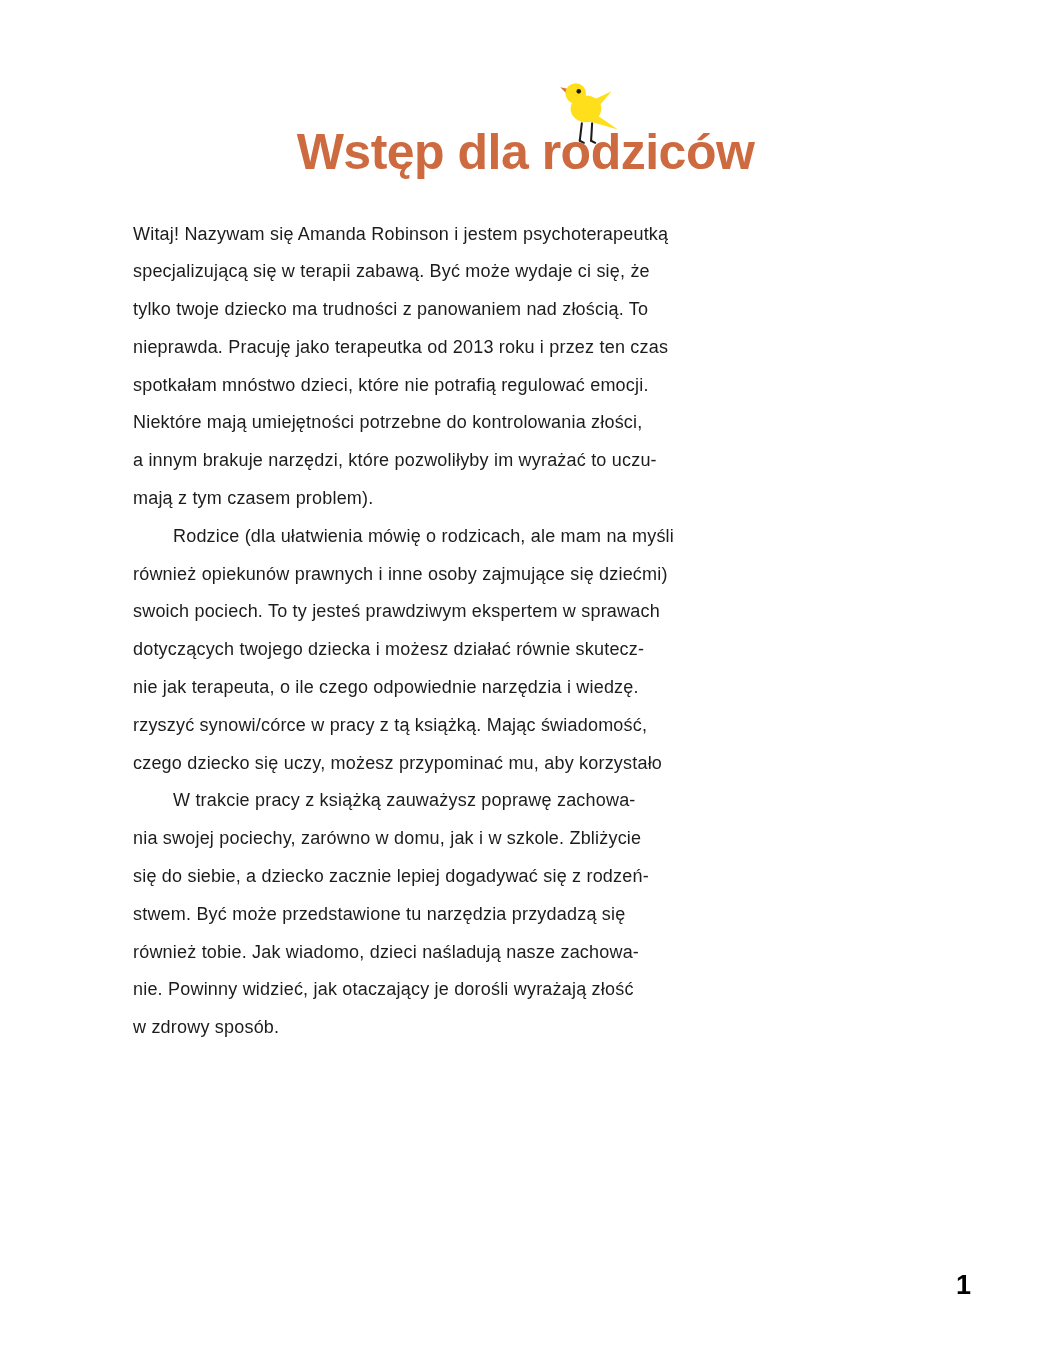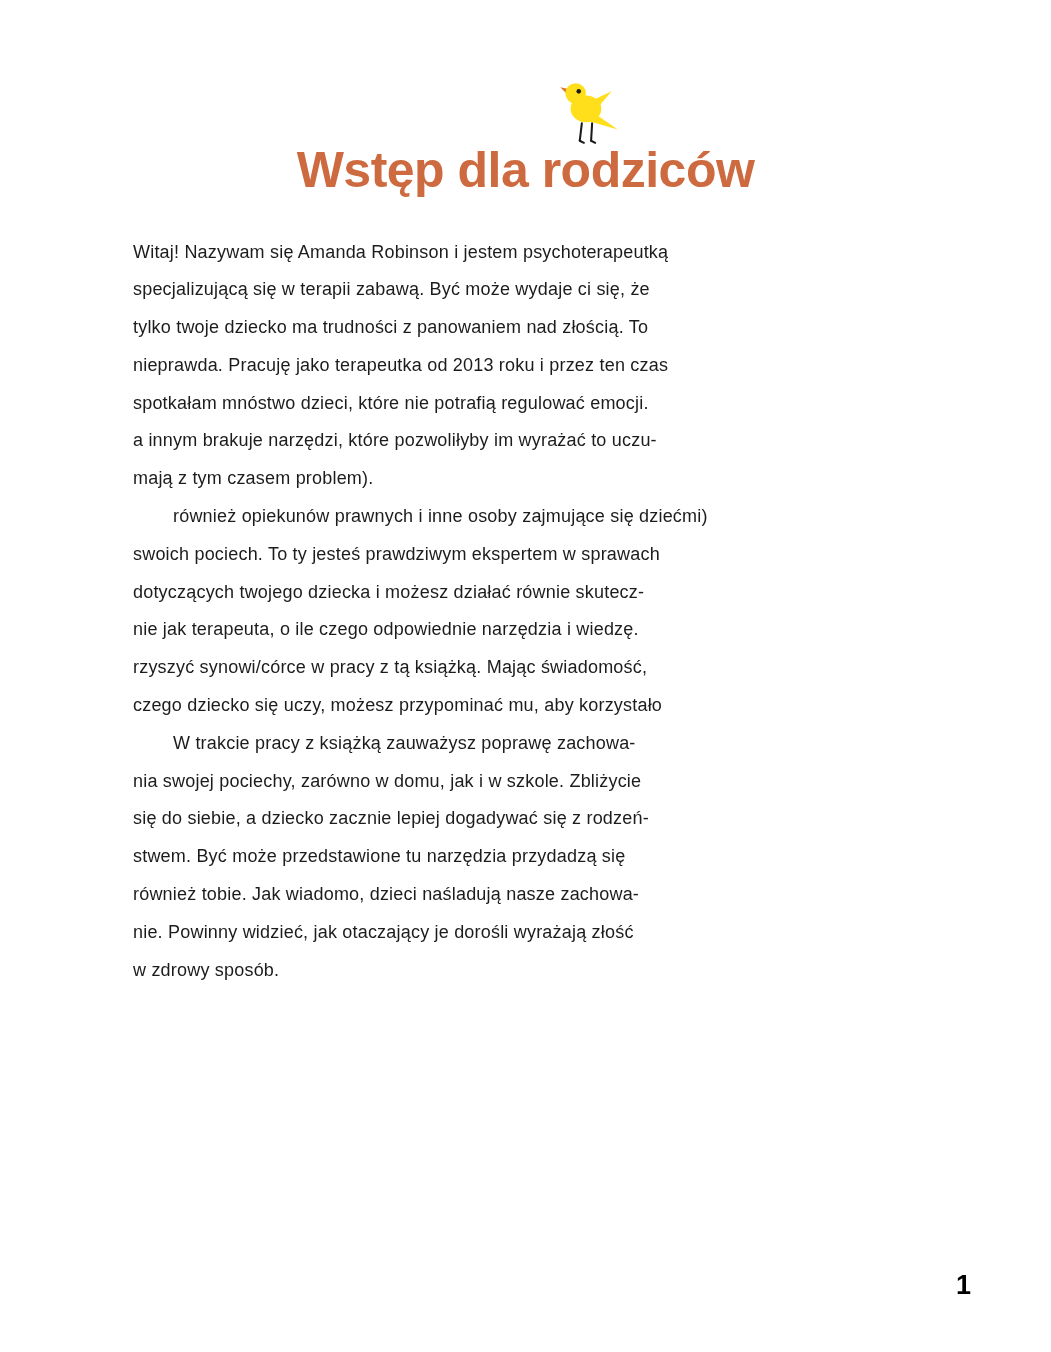--- a/index.html
+++ b/index.html
@@ -15,21 +15,20 @@
     width:1051px;
     height:1352px;
     background:#ffffff;
     font-family:"Liberation Sans","DejaVu Sans",sans-serif;
     overflow:hidden;
   }
   .title-block{
     position:relative;
     padding-top:124px;
     text-align:center;
-    margin-top:18px;
   }
   .title{
     font-size:50px;
     font-weight:700;
     letter-spacing:-0.5px;
     color:var(--title-color);
     line-height:1.15;
   }
   .bird{
     position:absolute;
@@ -96,24 +95,26 @@
     <h1 class="title">Wstęp dla rodziców</h1>
   </header>
 
   <main class="body-text" id="paragraphs">
       <div class="paragraph">
         <span class="line">Witaj! Nazywam się Amanda Robinson i jestem psychoterapeutką</span>
         <span class="line">specjalizującą się w terapii zabawą. Być może wydaje ci się, że</span>
         <span class="line">tylko twoje dziecko ma trudności z panowaniem nad złością. To</span>
         <span class="line">nieprawda. Pracuję jako terapeutka od 2013 roku i przez ten czas</span>
         <span class="line">spotkałam mnóstwo dzieci, które nie potrafią regulować emocji.</span>
+        <span class="line">Niektóre mają umiejętności potrzebne do kontrolowania złości,</span>
         <span class="line">a innym brakuje narzędzi, które pozwoliłyby im wyrażać to uczu-</span>
         <span class="line">mają z tym czasem problem).</span>
       </div>
       <div class="paragraph indent">
+        <span class="line">Rodzice (dla ułatwienia mówię o rodzicach, ale mam na myśli</span>
         <span class="line">również opiekunów prawnych i inne osoby zajmujące się dziećmi)</span>
         <span class="line">swoich pociech. To ty jesteś prawdziwym ekspertem w sprawach</span>
         <span class="line">dotyczących twojego dziecka i możesz działać równie skutecz-</span>
         <span class="line">nie jak terapeuta, o ile czego odpowiednie narzędzia i wiedzę.</span>
         <span class="line">rzyszyć synowi/córce w pracy z tą książką. Mając świadomość,</span>
         <span class="line">czego dziecko się uczy, możesz przypominać mu, aby korzystało</span>
       </div>
       <div class="paragraph indent">
         <span class="line">W trakcie pracy z książką zauważysz poprawę zachowa-</span>
         <span class="line">nia swojej pociechy, zarówno w domu, jak i w szkole. Zbliżycie</span>

